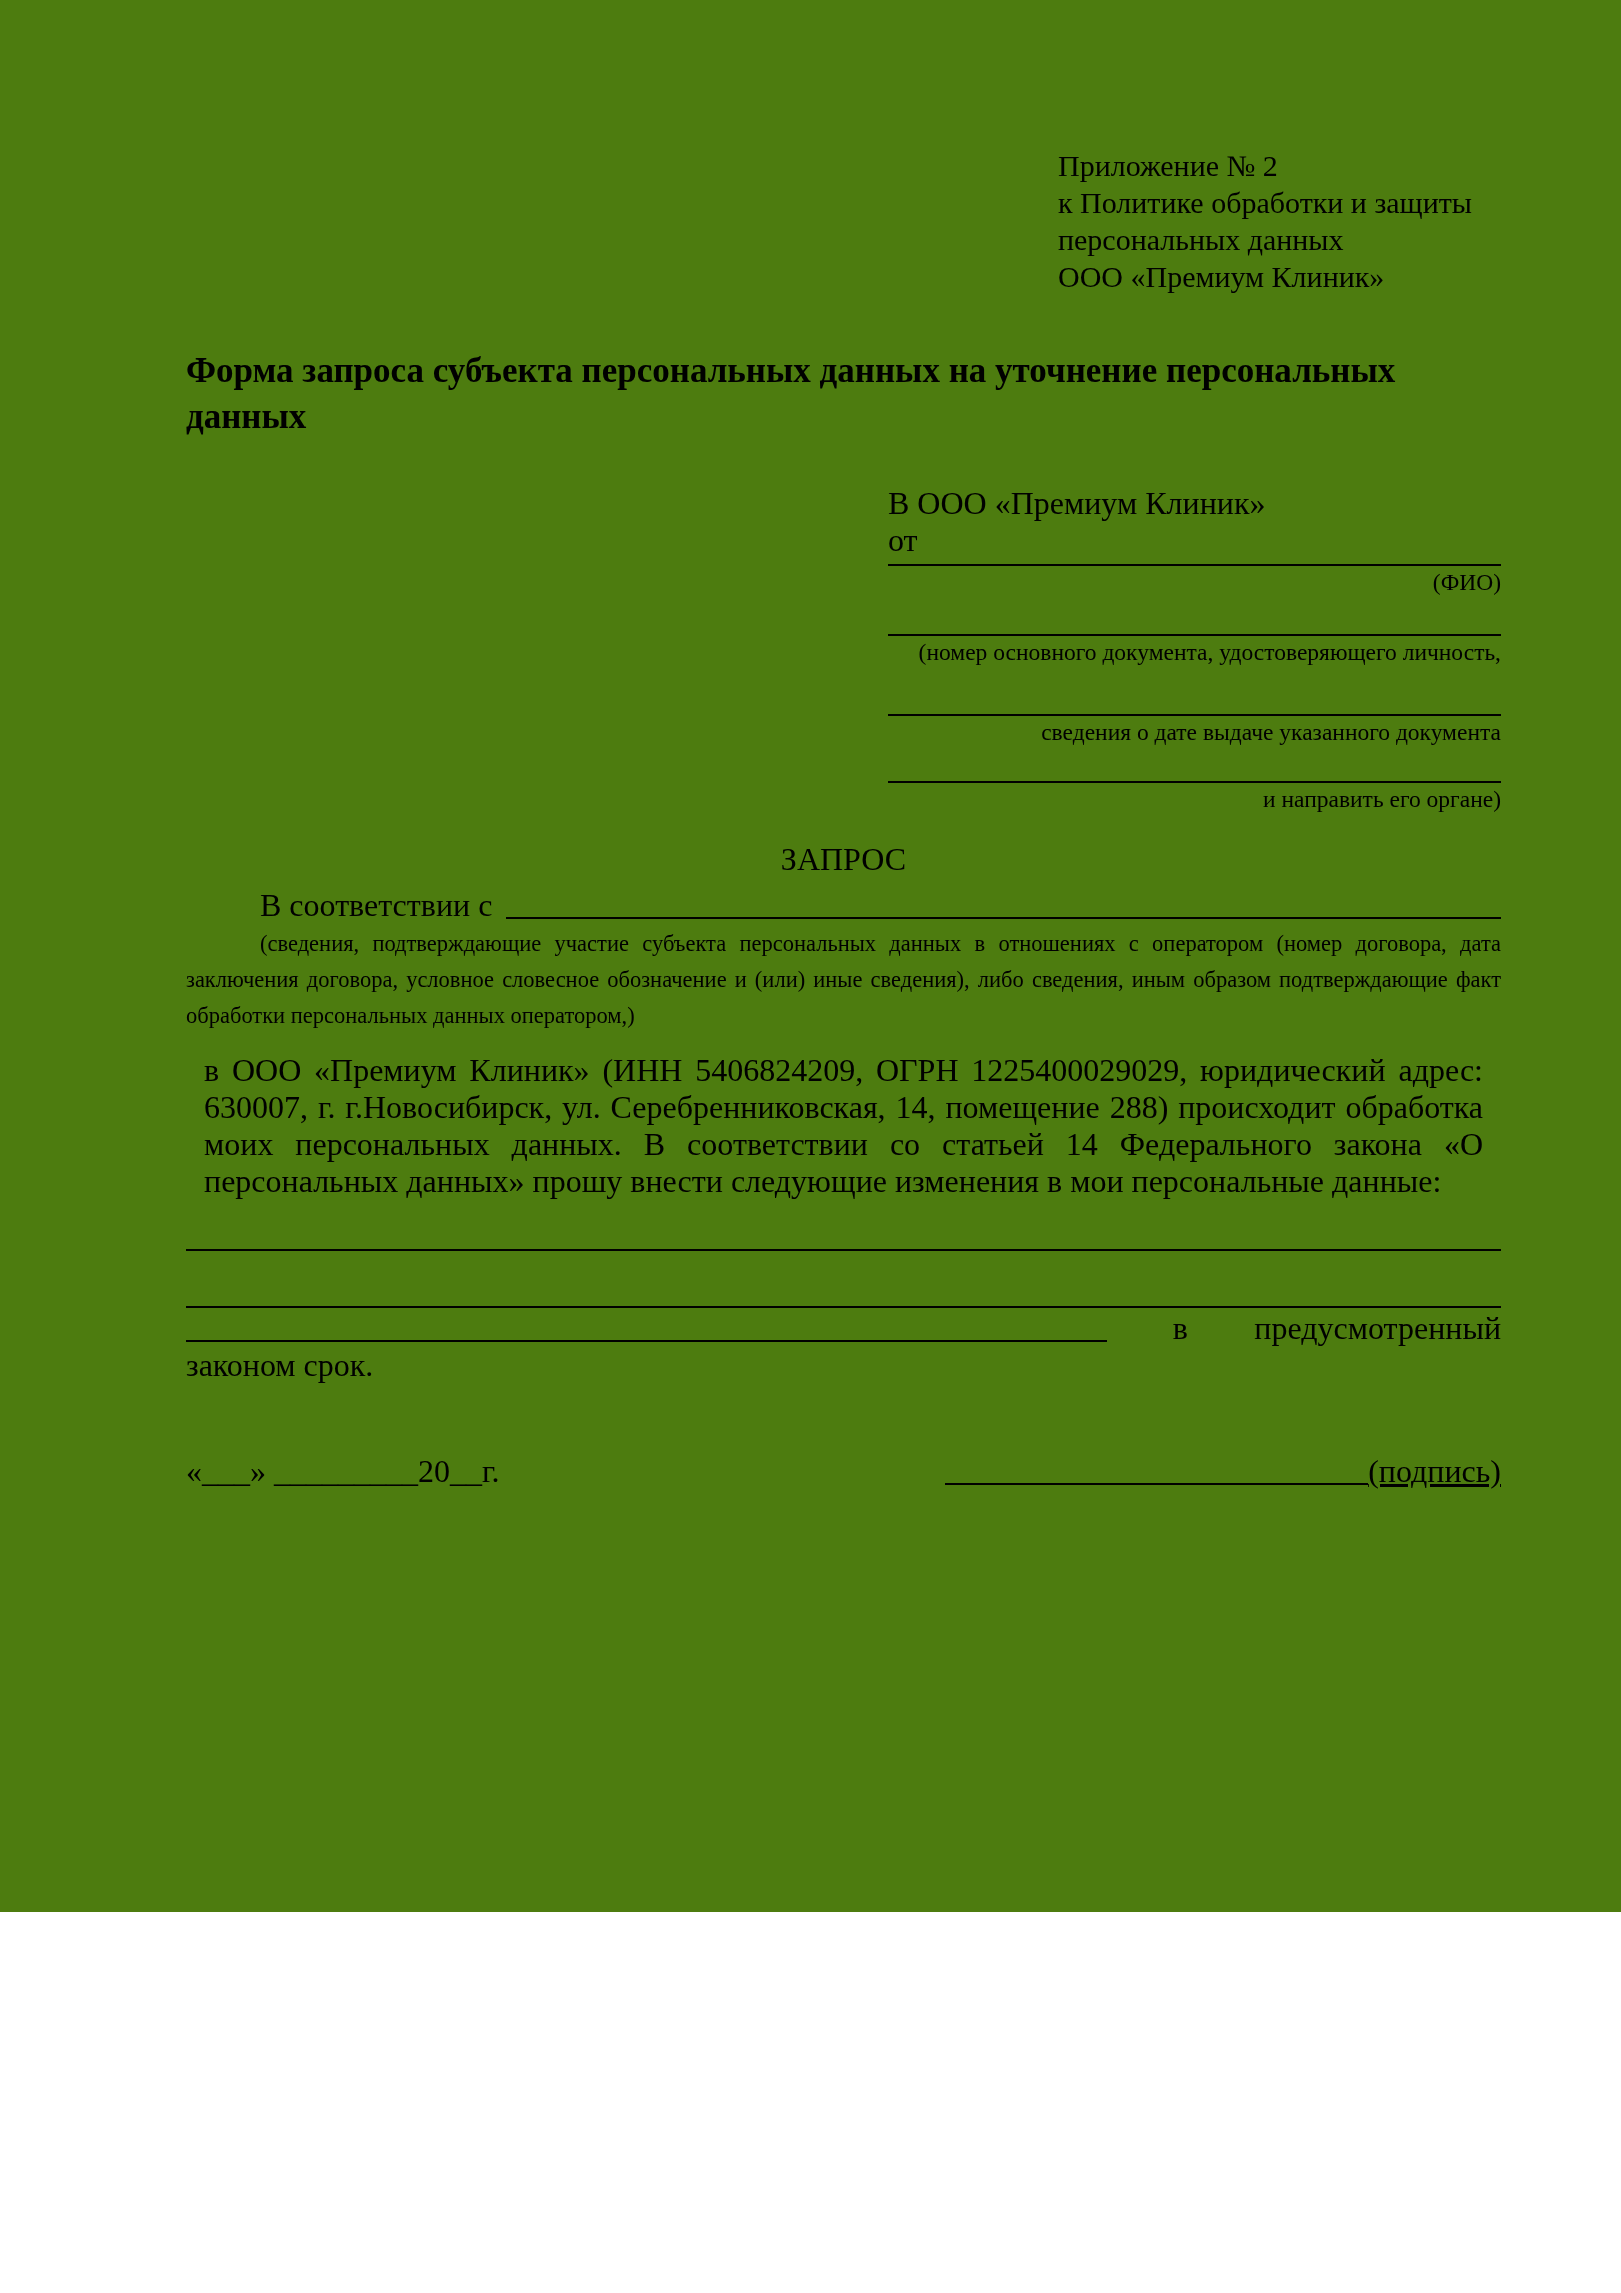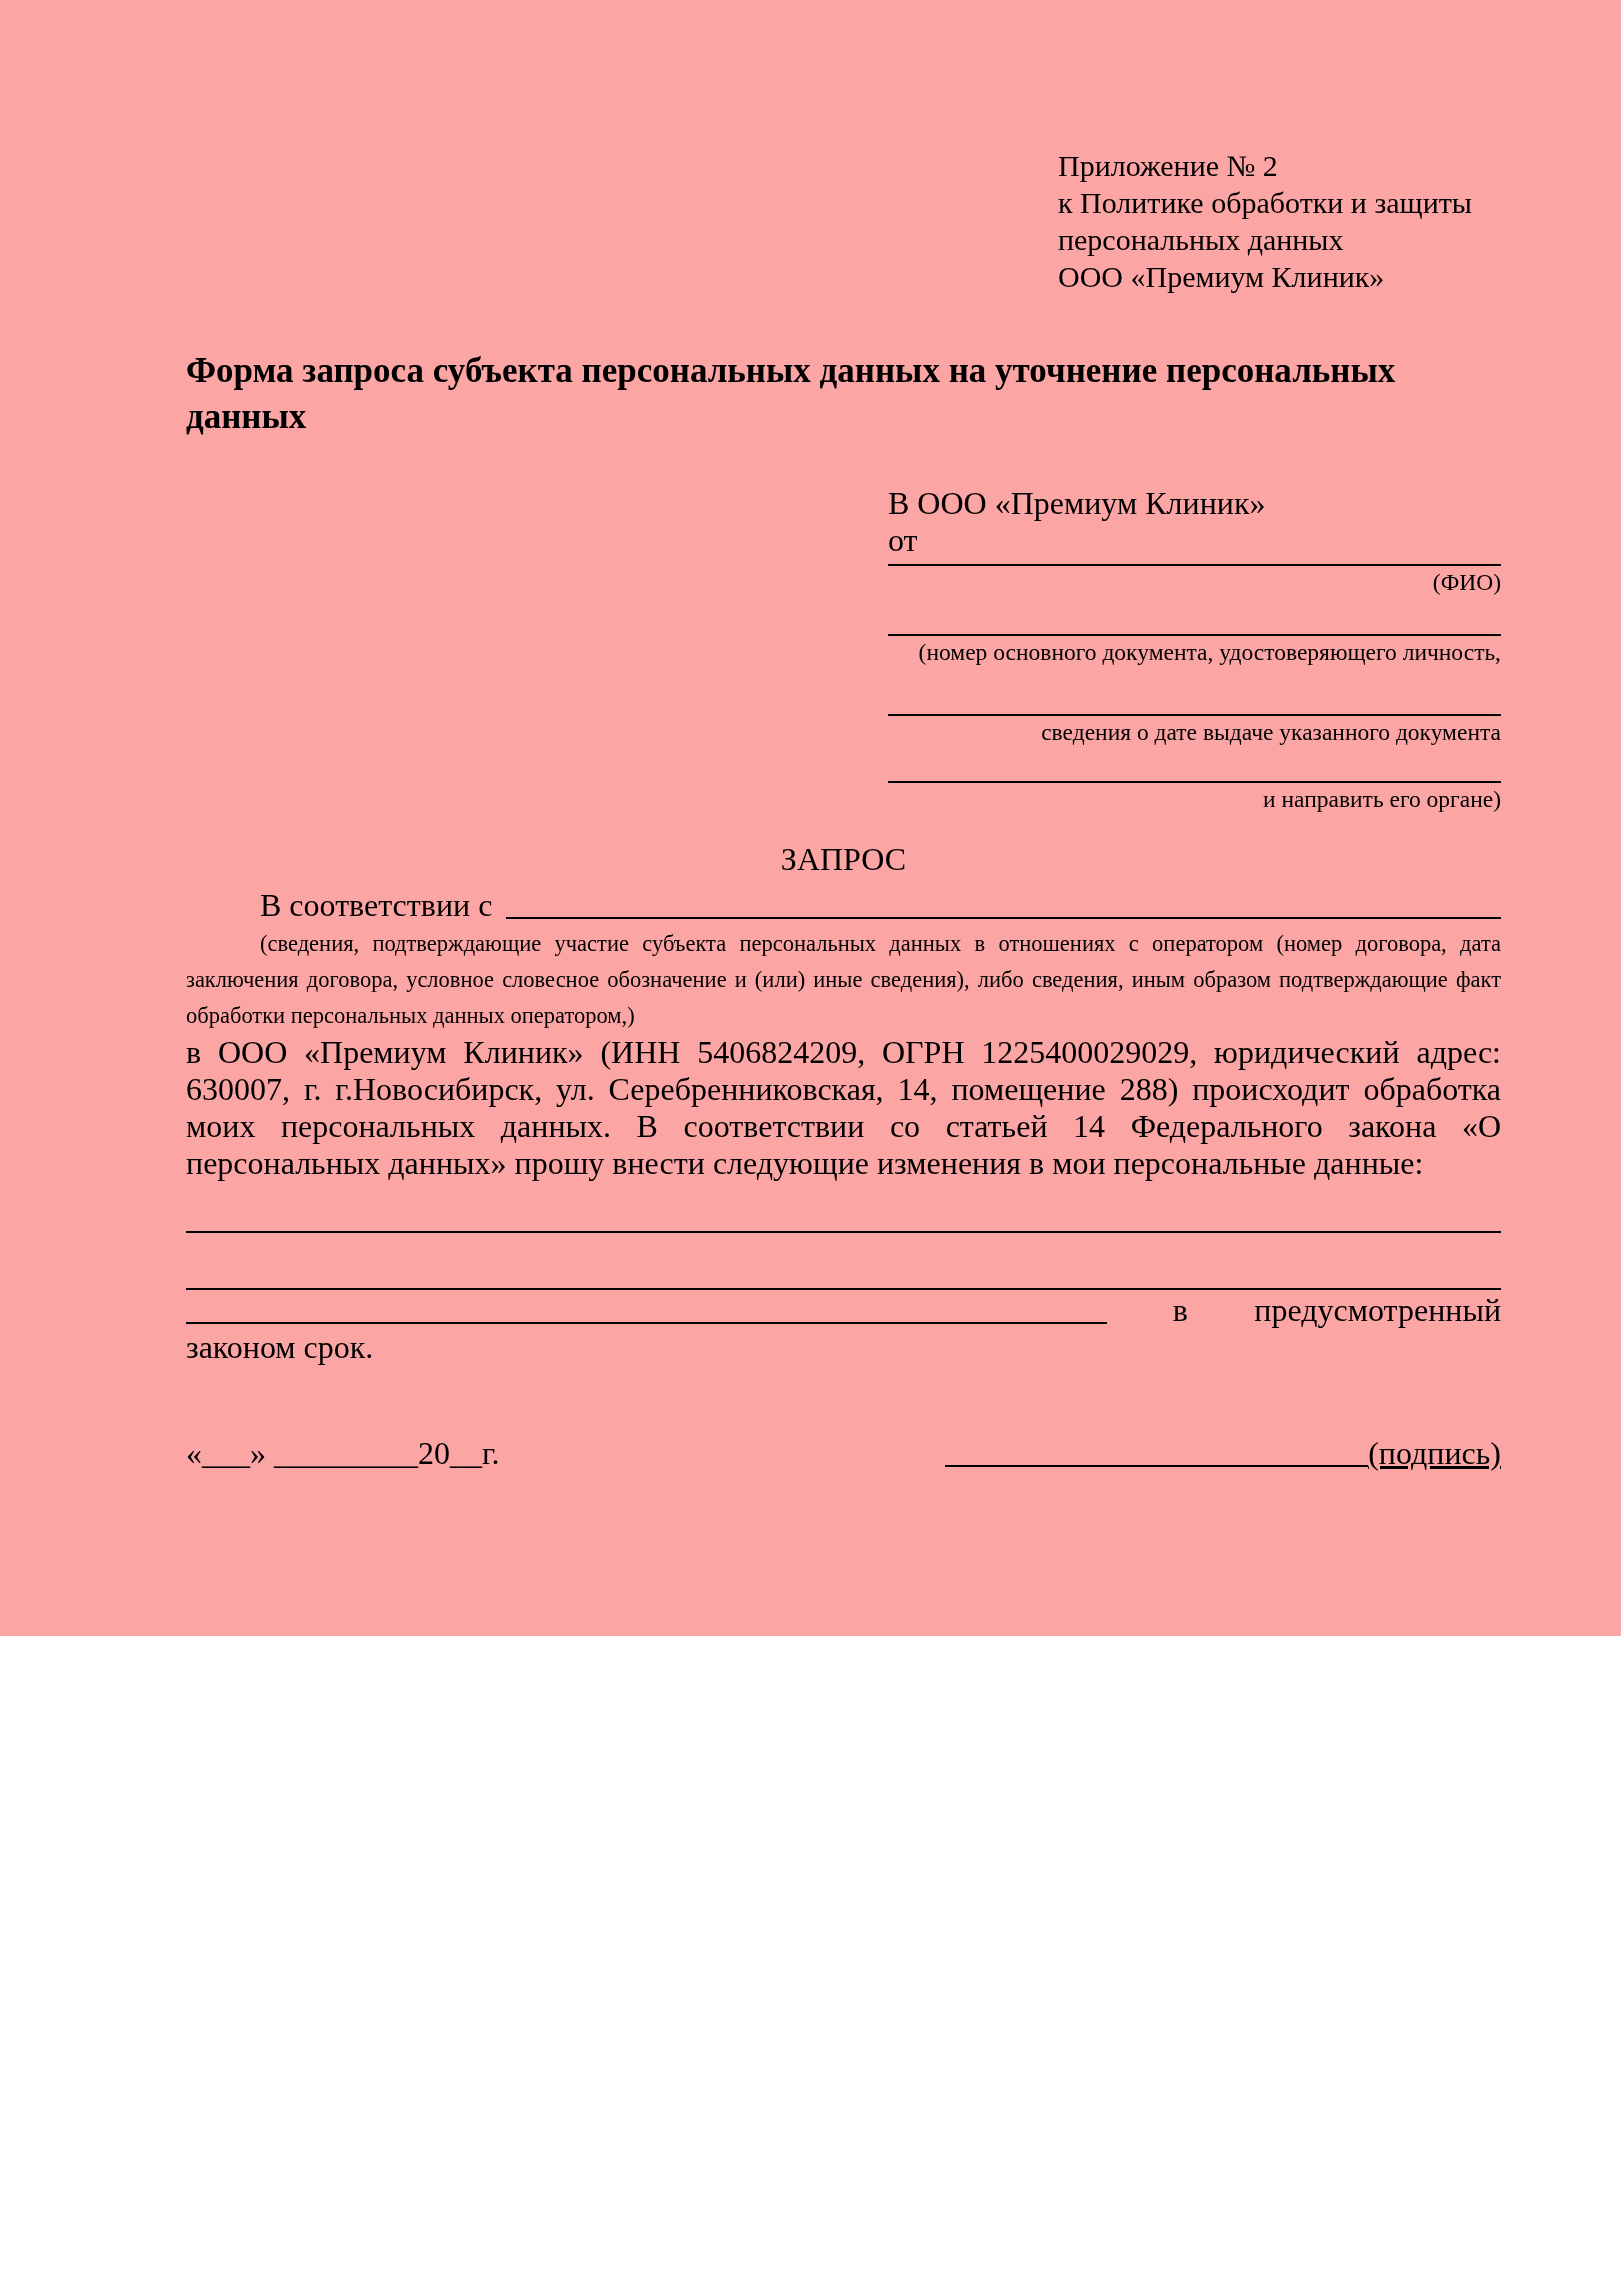--- a/index.html
+++ b/index.html
@@ -1,20 +1,20 @@
 <!DOCTYPE html>
 <html><head>
 <meta charset="utf-8">
 <style>
   html, body { margin: 0; padding: 0; background: #ffffff; }
   .page {
     width: 1621px;
-    height: 1636px;
+    height: 1912px;
     box-sizing: border-box;
-    background: #fca5a5;
+    background: #4d7c0f;
     color: #000000;
     font-family: "Liberation Serif", "DejaVu Serif", serif;
     font-size: 32px;
     line-height: 37px;
     padding: 147px 120px 0 186px;
     overflow: hidden;
   }
 
   
   .annex { width: 443px; margin-left: auto; font-size: 30px; line-height: 37px; text-align: left; }
@@ -44,21 +44,21 @@
   .fill-rule { flex: 1; border-bottom: 2.9px solid #000; margin-bottom: 4.9px; }
 
   .small-cap {
     font-size: 22.5px;
     line-height: 36px;
     text-align: justify;
     text-indent: 74px;
     margin: 2px 0 0 0;
   }
 
-  .body-par { text-align: justify; margin: 0; }
+  .body-par { text-align: justify; margin: 18px; }
 
   .blank-1 { margin-top: 49px; }
   .blank-2 { margin-top: 55px; }
 
   .reply-line {
     margin: 15.7px 0 0 0;
     text-indent: 74px;
     text-align: justify;
     text-align-last: justify;
   }

